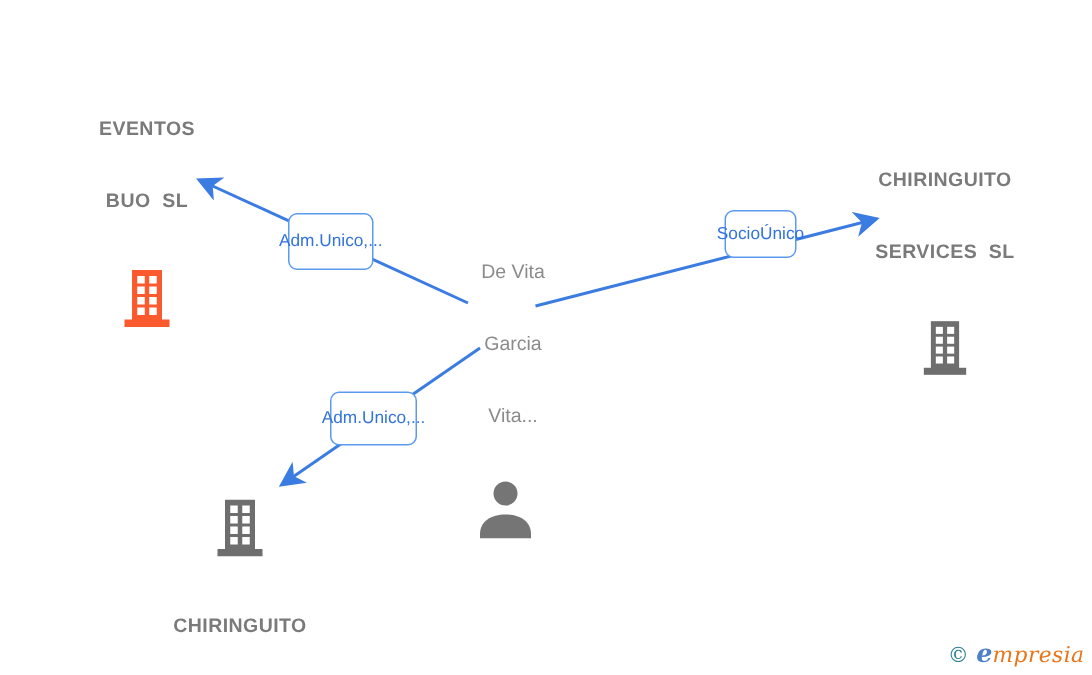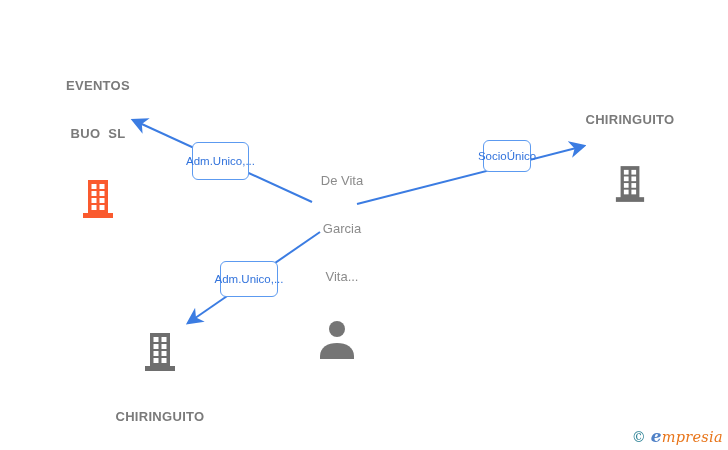--- a/index.html
+++ b/index.html
@@ -61,20 +61,21 @@
           <rect x="18.5" y="18" width="5" height="5"></rect>
         <rect x="10.5" y="25" width="5" height="5"></rect>
           <rect x="18.5" y="25" width="5" height="5"></rect>
       </g>
     </svg>
   </div>
 
   <div class="node" style="left:558px;top:80px;width:144px;">
     <div class="company-name">
       <div>CHIRINGUITO</div>
+      <div>SERVICES  SL</div>
     </div>
     <svg class="icon-gap" width="32" height="36" viewBox="0 0 34 38">
       <g fill="#6e6e6e">
         <rect x="2" y="33" width="30" height="5"></rect>
         <rect x="7" y="0" width="20" height="34"></rect>
       </g>
       <g fill="#ffffff">
         <rect x="10.5" y="4" width="5" height="5"></rect>
           <rect x="18.5" y="4" width="5" height="5"></rect>
         <rect x="10.5" y="11" width="5" height="5"></rect>

